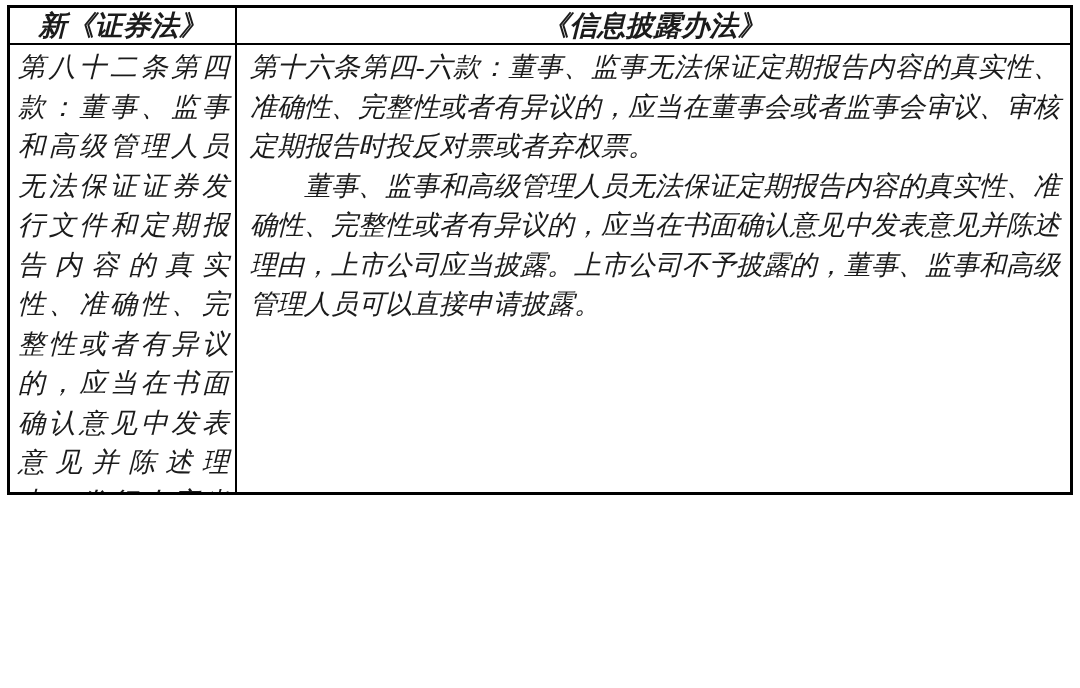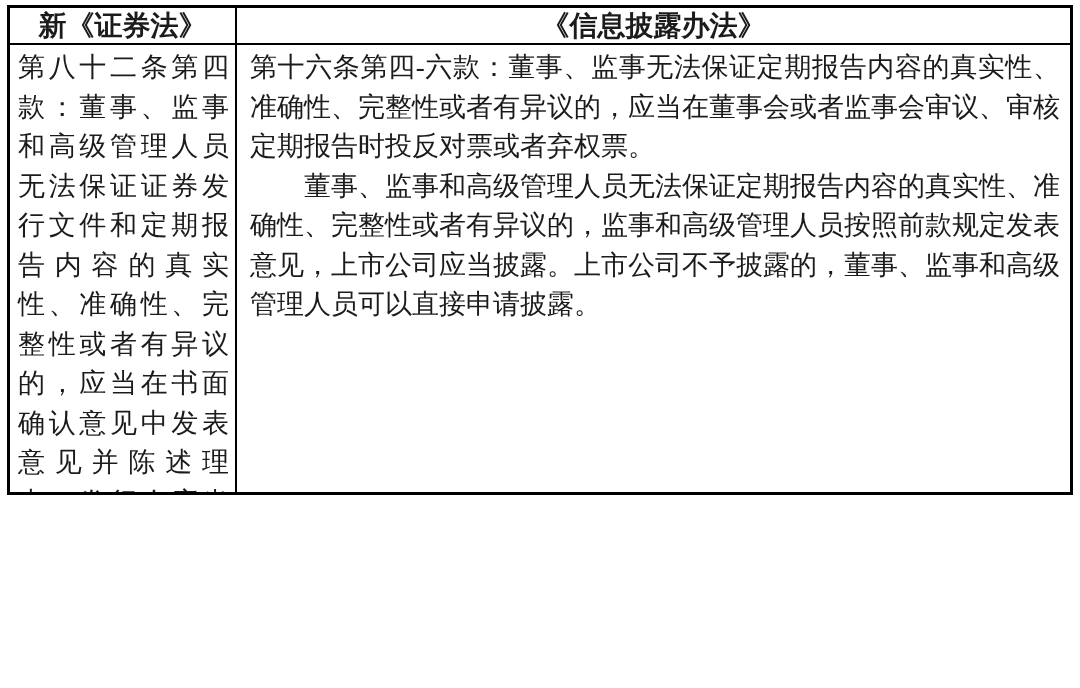--- a/index.html
+++ b/index.html
@@ -6,20 +6,21 @@
   html, body {
     width: 1080px;
     background: #ffffff;
     font-family: "Liberation Serif", "DejaVu Serif", serif;
   }
   .doc {
     width: 1080px;
     height: 500px;
     background: #ffffff;
     padding: 5px 7px 5px 7px;
+    font-style: italic;
   }
   .cmp-table {
     width: 100%;
     height: 100%;
     border: 3px solid #000000;
     display: grid;
     grid-template-columns: 227px 1fr;
     grid-template-rows: 37px 1fr;
     color: #1b1b1b;
     background: #ffffff;
@@ -74,17 +75,17 @@
     <div class="th col-left">新《证券法》</div>
 
     <div class="th">《信息披露办法》</div>
 
     <div class="td td-left col-left">
       <p>第八十二条第四款：董事、监事和高级管理人员无法保证证券发行文件和定期报告内容的真实性、准确性、完整性或者有异议的，应当在书面确认意见中发表意见并陈述理由，发行人应当披露。发行人不予披露的，董事、监事和高级管理人员可以直接申请披露。</p>
     </div>
 
     <div class="td td-right">
       <p>第十六条第四-六款：董事、监事无法保证定期报告内容的真实性、准确性、完整性或者有异议的，应当在董事会或者监事会审议、审核定期报告时投反对票或者弃权票。</p>
-      <p class="indent">董事、监事和高级管理人员无法保证定期报告内容的真实性、准确性、完整性或者有异议的，监事和高级管理人员按照前款规定发表意见，上市公司应当披露。上市公司不予披露的，董事、监事和高级管理人员可以直接申请披露。</p>
+      <p class="indent">董事、监事和高级管理人员无法保证定期报告内容的真实性、准确性、完整性或者有异议的，应当在书面确认意见中发表意见并陈述理由，上市公司应当披露。上市公司不予披露的，董事、监事和高级管理人员可以直接申请披露。</p>
     </div>
 
   </div>
 </div>
 
 </body></html>

